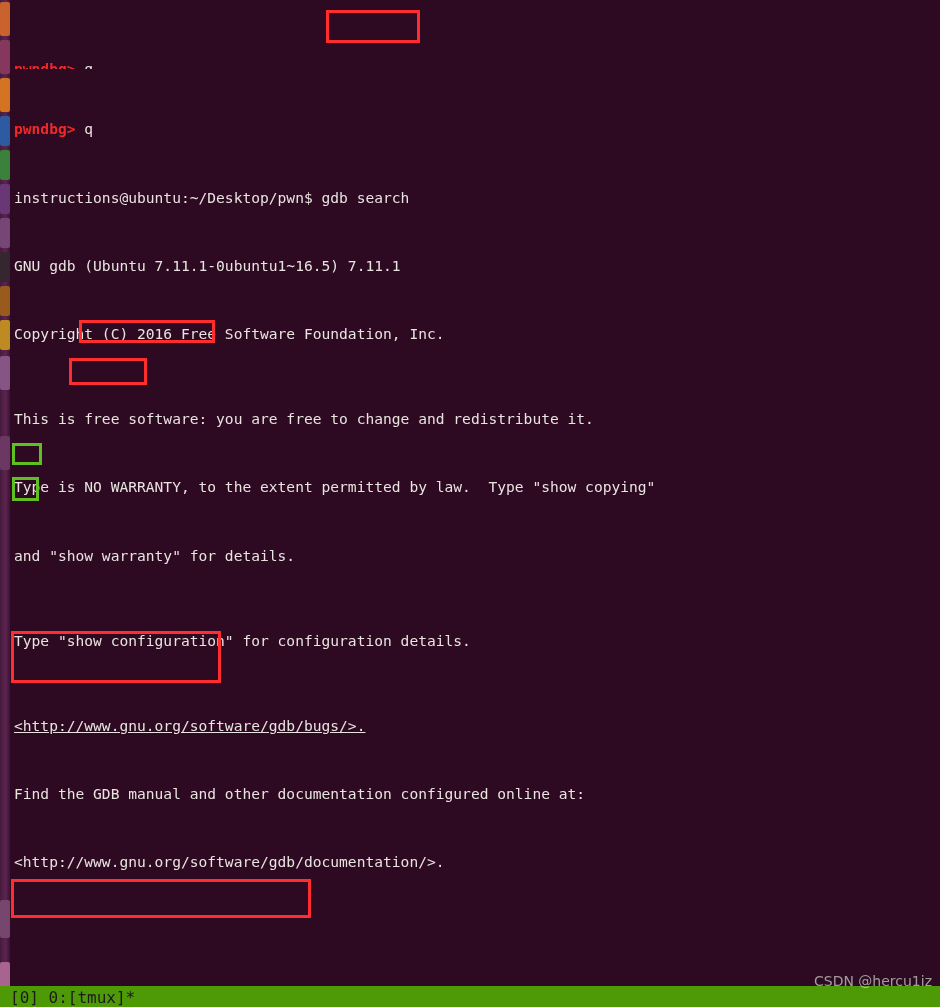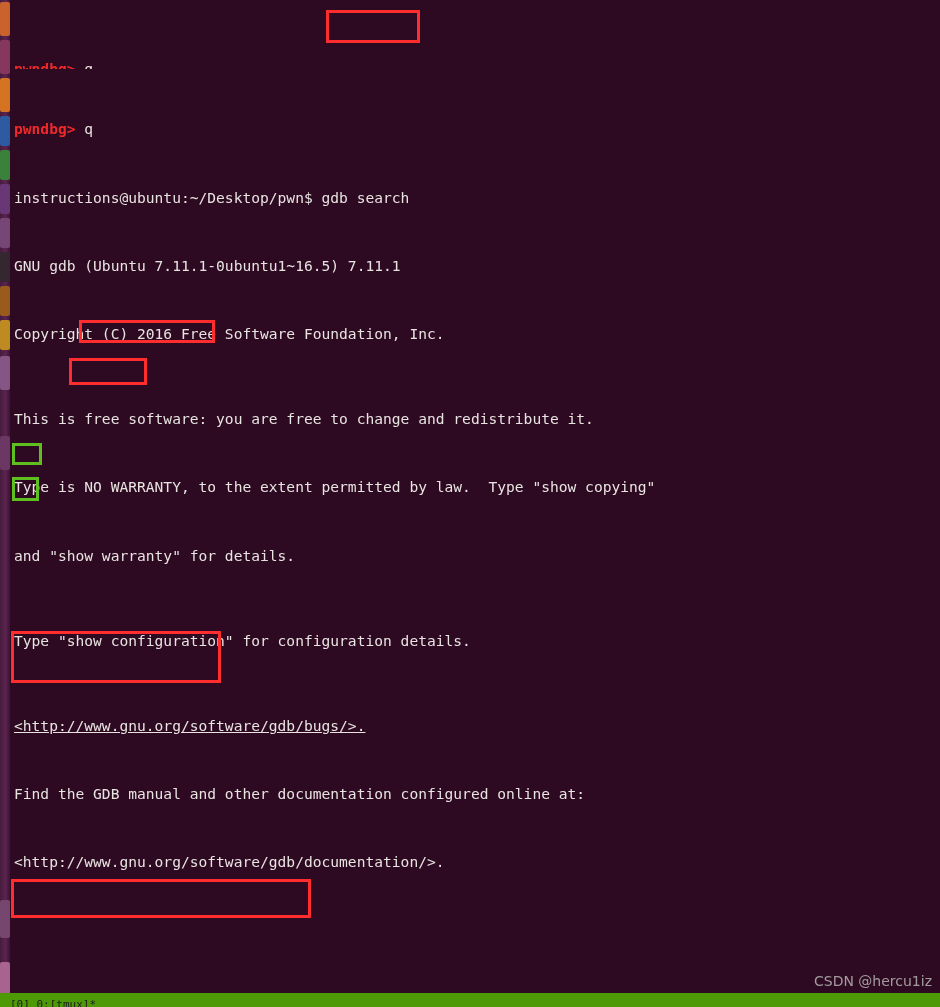--- a/index.html
+++ b/index.html
@@ -88,25 +88,25 @@
     box-sizing: border-box;
     pointer-events: none;
     z-index: 3;
     background: transparent;
   }
 
   
   #statusbar {
     position: absolute;
     left: 0; bottom: 0;
-    width: 940px; height: 14px;
+    width: 940px; height: 21px;
     background: #4e9a06;
     color: #1c1c1c;
     font-family: "DejaVu Sans Mono", "Liberation Mono", monospace;
-    font-size: 11px;
+    font-size: 16px;
     line-height: 23px;
     padding-left: 10px;
     box-sizing: border-box;
     z-index: 6;
     white-space: pre;
   }
   #watermark {
     position: absolute;
     right: 8px; bottom: 18px;
     color: #cfd2cc;

